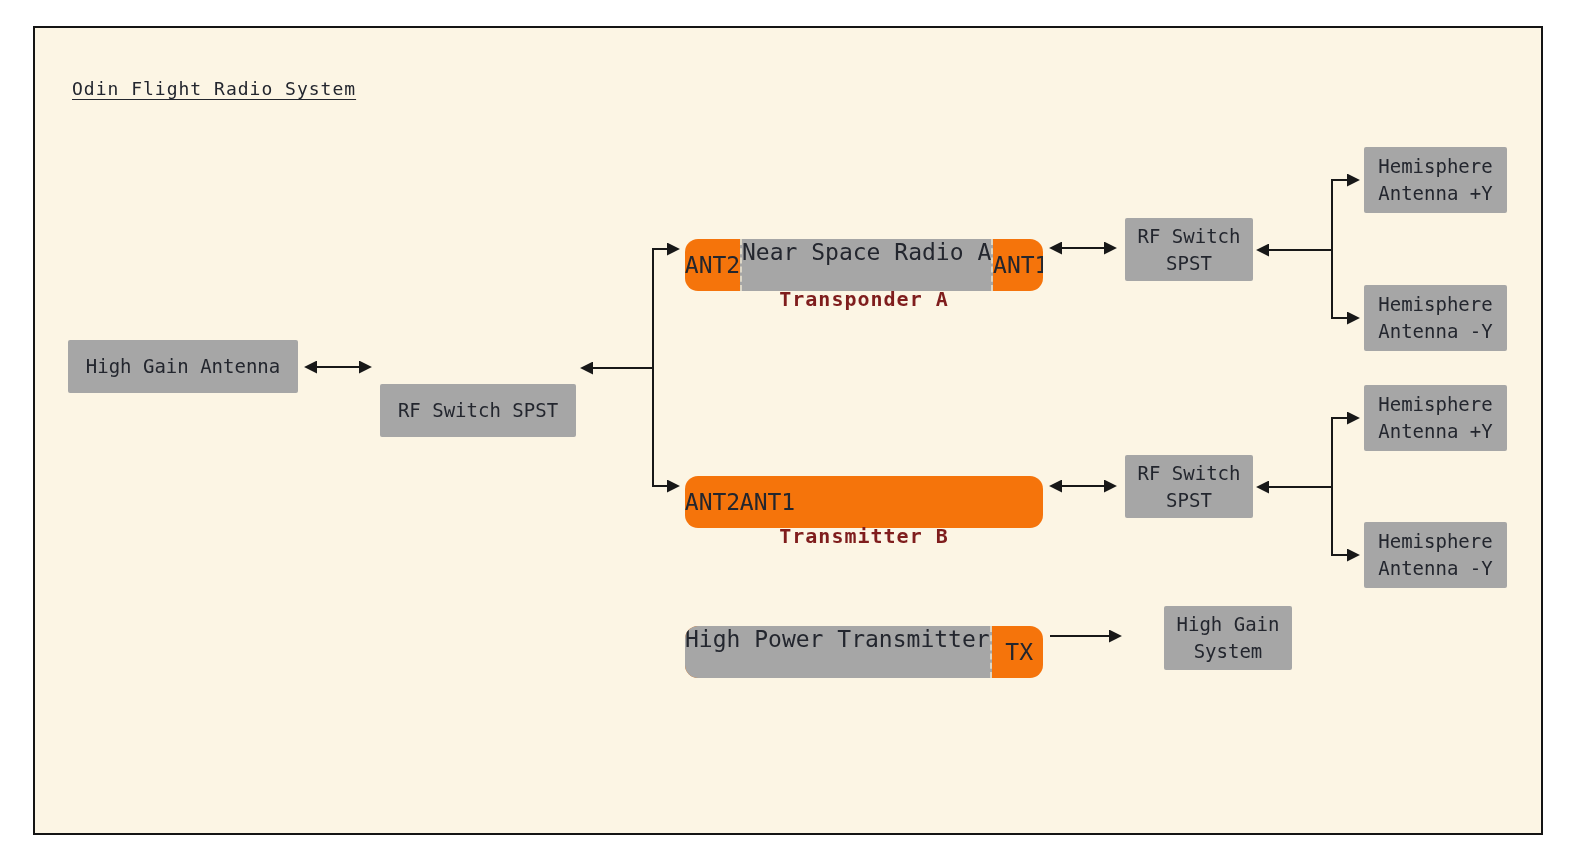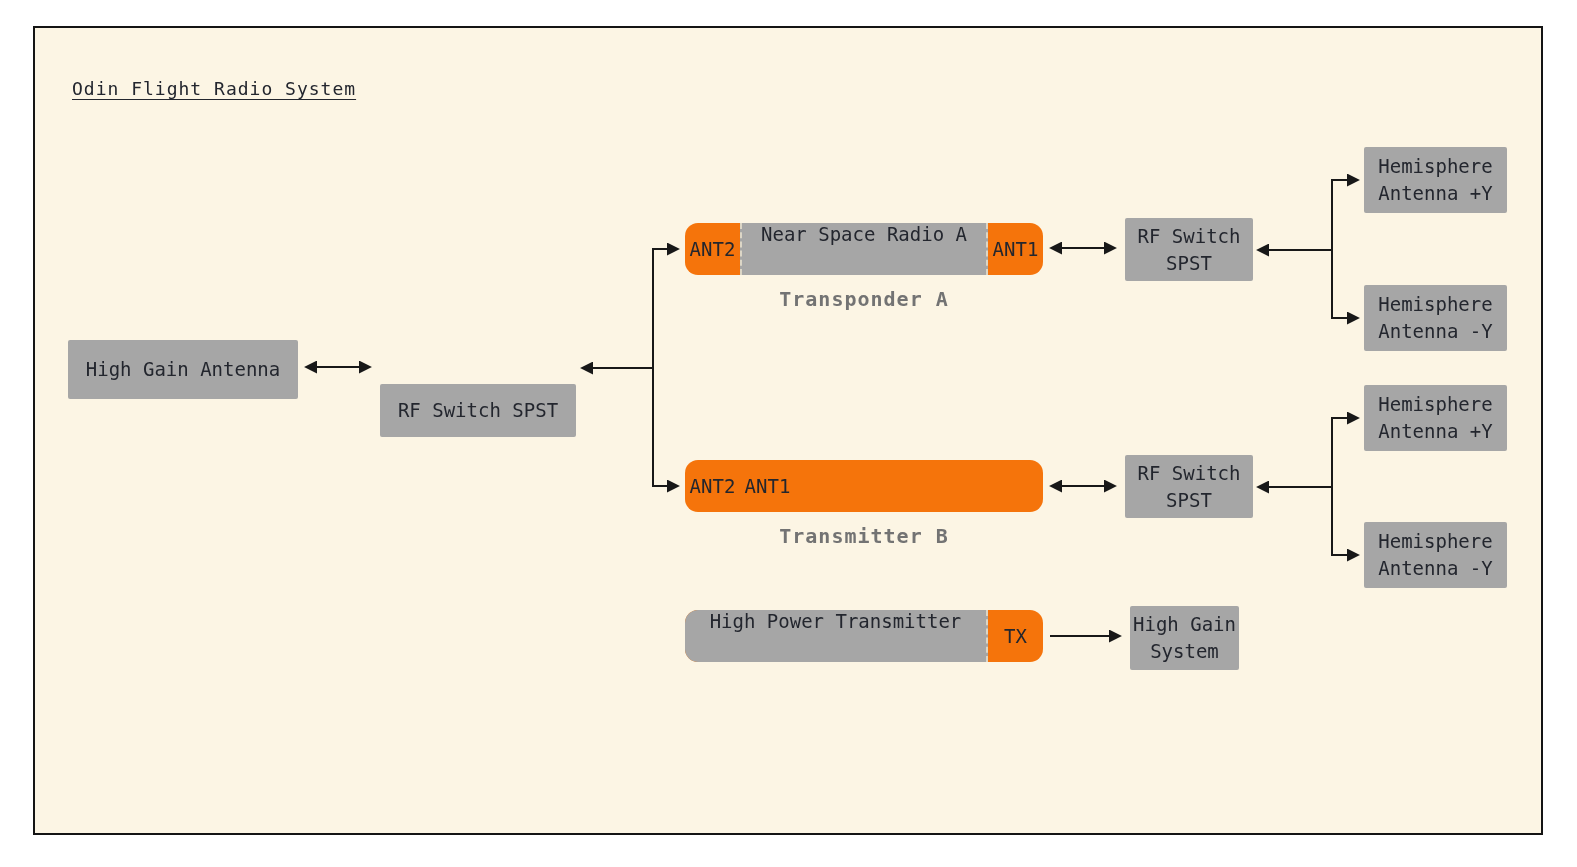--- a/index.html
+++ b/index.html
@@ -32,38 +32,38 @@
     display:flex;flex-direction:column;
     align-items:center;justify-content:center;
     font-size:19px;line-height:27px;
     text-align:center;white-space:nowrap;
   }
   .assembly{
     position:absolute;box-sizing:border-box;
     display:flex;overflow:hidden;
     background:var(--accent_orange,#f5740b);
     border-radius:13px;
-    font-size:19px;white-space:nowrap;
+    font-size:23px;white-space:nowrap;margin-top:16px;
   }
   .assembly .port{
     width:55px;flex:0 0 55px;
     display:flex;align-items:center;justify-content:center;
   }
   .assembly .mid{
     flex:1;
     background:var(--node_gray,#a6a6a6);
     display:flex;justify-content:center;
     border-left:2px dashed #dcd6c6;
     border-right:2px dashed #dcd6c6;
   }
   .assembly .mid.no-left{border-left:none;}
   .t-label{
     position:absolute;
     font-weight:bold;font-size:20px;letter-spacing:1px;
-    text-align:center;color:#737373;white-space:nowrap;
+    text-align:center;color:#7f1d1d;white-space:nowrap;
   }
   svg.edges{position:absolute;left:0;top:0;pointer-events:none;}
 </style>
 </head>
 <body>
 
 <div class="canvas">
 
   <div class="panel"></div>
 
@@ -85,21 +85,21 @@
       <path d="M 1332 250 V 180 H 1358" marker-end="url(#arr)"></path>
       <path d="M 1332 250 V 318 H 1358" marker-end="url(#arr)"></path>
       <path d="M 1051 486 H 1115" marker-start="url(#arr)" marker-end="url(#arr)"></path>
       <path d="M 1332 487 H 1258" marker-end="url(#arr)"></path>
       <path d="M 1332 487 V 418 H 1358" marker-end="url(#arr)"></path>
       <path d="M 1332 487 V 555 H 1358" marker-end="url(#arr)"></path>
       <path d="M 1050 636 H 1120" marker-end="url(#arr)"></path>
     </g>
   </svg>
 
-  <div class="box" style="left:68px;top:340px;width:230px;height:59px;">
+  <div class="box" style="left:68px;top:340px;width:230px;height:53px;">
     <span>High Gain Antenna</span>
   </div>
 
   <div class="box" style="left:380px;top:340px;width:196px;height:53px;margin-top:44px;">
     <span>RF Switch SPST</span>
   </div>
 
   <div class="assembly" style="left:685px;top:223px;width:358px;height:52px;">
     <div class="port">
       <span>ANT2</span>
@@ -155,18 +155,18 @@
 
   <div class="assembly" style="left:685px;top:610px;width:358px;height:52px;">
     <div class="mid no-left">
       <span>High Power Transmitter</span>
     </div>
     <div class="port">
       <span>TX</span>
     </div>
   </div>
 
-  <div class="box" style="left:1130px;top:606px;width:109px;height:64px;justify-content:center;">
+  <div class="box" style="left:1164px;top:606px;width:128px;height:64px;justify-content:center;">
     <span>High Gain</span>
     <span>System</span>
   </div>
 
 </div>
 
 </body></html>

